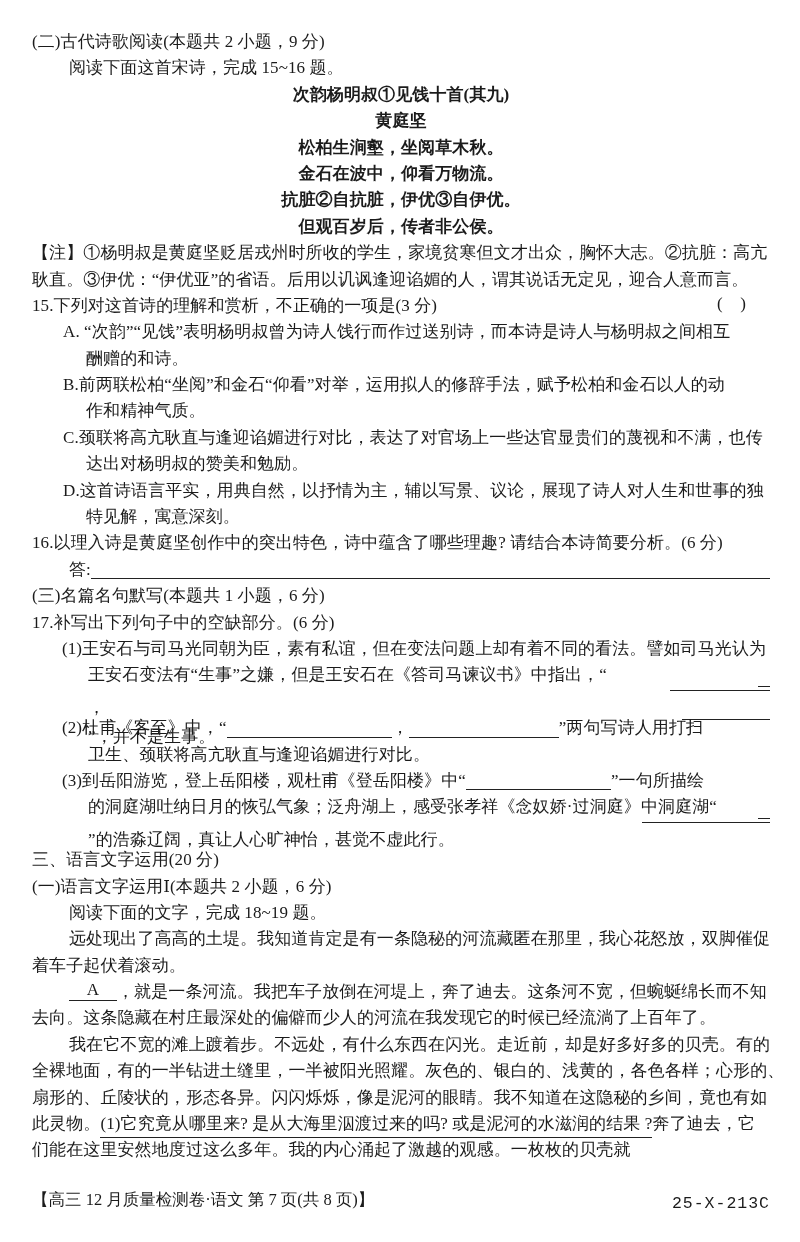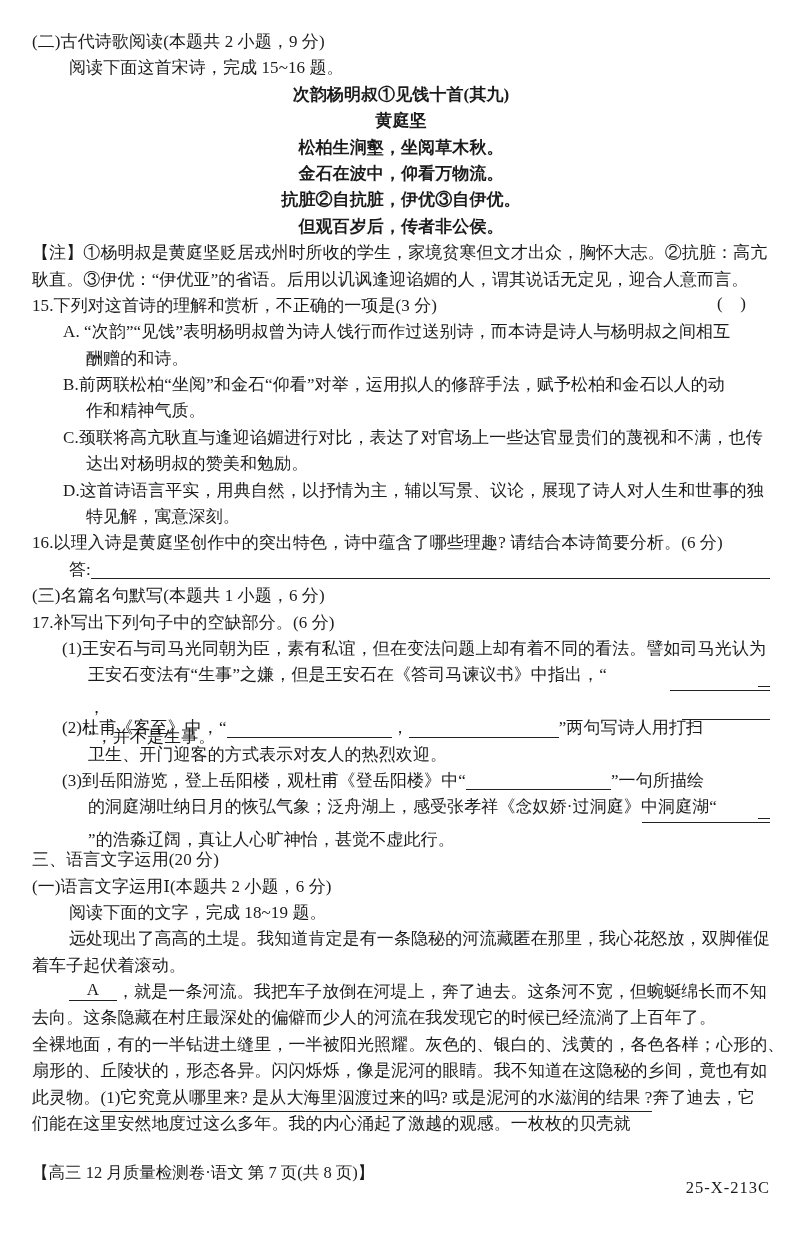--- a/index.html
+++ b/index.html
@@ -56,23 +56,23 @@
     position:relative;
     margin-top:24px;
     height:26px;
     font-size:16.5px;
   }
   .footer-center{
     position:absolute;left:0;right:0;
     text-align:left;
   }
   .footer-code{
-    position:absolute;right:0;top:16px;
+    position:absolute;right:0;top:5px;
     letter-spacing:1px;
-    font-family:Liberation Serif, serif;
+    font-family:Liberation Mono, monospace;
   }
 </style>
 </head>
 <body>
 
 <div class="page">
   <div id="body-lines">
       <div class="line flush"><span>(二)古代诗歌阅读(本题共 2 小题，9 分)</span></div>
       <div class="line indent"><span>阅读下面这首宋诗，完成 15~16 题。</span></div>
       <div class="line center"><span>次韵杨明叔①见饯十首(其九)</span></div>
@@ -93,31 +93,32 @@
       <div class="line opt"><span>D.这首诗语言平实，用典自然，以抒情为主，辅以写景、议论，展现了诗人对人生和世事的独</span></div>
       <div class="line optc"><span>特见解，寓意深刻。</span></div>
       <div class="line flush"><span>16.以理入诗是黄庭坚创作中的突出特色，诗中蕴含了哪些理趣? 请结合本诗简要分析。(6 分)</span></div>
       <div class="line indent"><span>答:</span><span class="blank-fill"></span></div>
       <div class="line flush"><span>(三)名篇名句默写(本题共 1 小题，6 分)</span></div>
       <div class="line flush"><span>17.补写出下列句子中的空缺部分。(6 分)</span></div>
       <div class="line sub"><span>(1)王安石与司马光同朝为臣，素有私谊，但在变法问题上却有着不同的看法。譬如司马光认为</span></div>
       <div class="line subc"><span>王安石变法有“生事”之嫌，但是王安石在《答司马谏议书》中指出，“</span><span class="blank-fill"></span></div>
       <div class="line subc"><span class="blank" style="width: 100px;"></span><span>，</span><span class="blank" style="width: 88px;"></span><span>”，并不是生事。</span></div>
       <div class="line sub"><span>(2)杜甫《客至》中，“</span><span class="blank" style="width: 165px;"></span><span>，</span><span class="blank" style="width: 150px;"></span><span>”两句写诗人用打扫</span></div>
-      <div class="line subc"><span>卫生、开门迎客的方式表示对友人的热烈欢迎。</span></div>
+      <div class="line subc"><span>卫生、颈联将高亢耿直与逢迎谄媚进行对比。</span></div>
       <div class="line sub"><span>(3)到岳阳游览，登上岳阳楼，观杜甫《登岳阳楼》中“</span><span class="blank" style="width: 145px;"></span><span>”一句所描绘</span></div>
       <div class="line subc"><span>的洞庭湖吐纳日月的恢弘气象；泛舟湖上，感受张孝祥《念奴娇·过洞庭》中洞庭湖“</span><span class="blank-fill"></span></div>
       <div class="line subc"><span class="blank" style="width: 128px;"></span><span>”的浩淼辽阔，真让人心旷神怡，甚觉不虚此行。</span></div>
       <div class="line flush"><span>三、语言文字运用(20 分)</span></div>
       <div class="line flush"><span>(一)语言文字运用Ⅰ(本题共 2 小题，6 分)</span></div>
       <div class="line indent"><span>阅读下面的文字，完成 18~19 题。</span></div>
       <div class="line indent"><span>远处现出了高高的土堤。我知道肯定是有一条隐秘的河流藏匿在那里，我心花怒放，双脚催促</span></div>
       <div class="line flush"><span>着车子起伏着滚动。</span></div>
       <div class="line indent"><span class="lblank" style="width: 48px;">A</span><span>，就是一条河流。我把车子放倒在河堤上，奔了迪去。这条河不宽，但蜿蜒绵长而不知</span></div>
       <div class="line flush"><span>去向。这条隐藏在村庄最深处的偏僻而少人的河流在我发现它的时候已经流淌了上百年了。</span></div>
+      <div class="line indent"><span>我在它不宽的滩上踱着步。不远处，有什么东西在闪光。走近前，却是好多好多的贝壳。有的</span></div>
       <div class="line flush"><span>全裸地面，有的一半钻进土缝里，一半被阳光照耀。灰色的、银白的、浅黄的，各色各样；心形的、</span></div>
       <div class="line flush"><span>扇形的、丘陵状的，形态各异。闪闪烁烁，像是泥河的眼睛。我不知道在这隐秘的乡间，竟也有如</span></div>
       <div class="line flush"><span>此灵物。</span><span class="ul">(1)它究竟从哪里来? 是从大海里泅渡过来的吗? 或是泥河的水滋润的结果 ?</span><span>奔了迪去，它</span></div>
       <div class="line flush"><span>们能在这里安然地度过这么多年。我的内心涌起了激越的观感。一枚枚的贝壳就</span></div>
     </div>
   <div class="footer">
     <span class="footer-center">【高三 12 月质量检测卷·语文 第 7 页(共 8 页)】</span>
     <span class="footer-code">25-X-213C</span>
   </div>
 </div>

